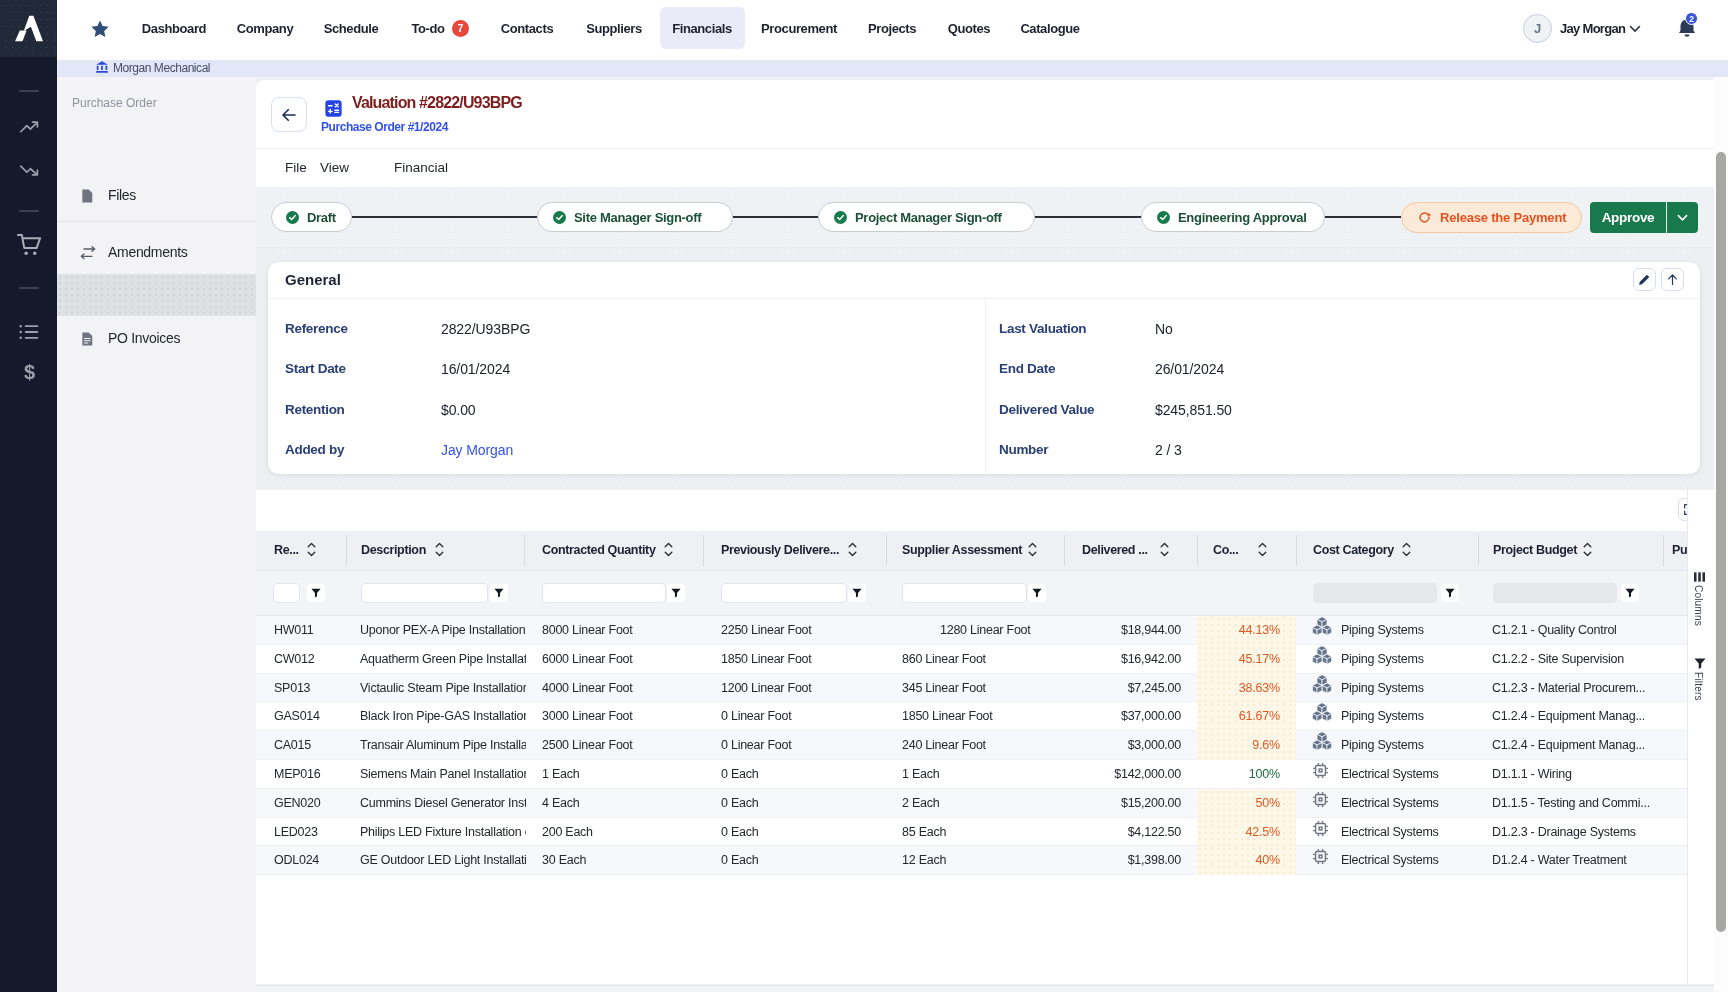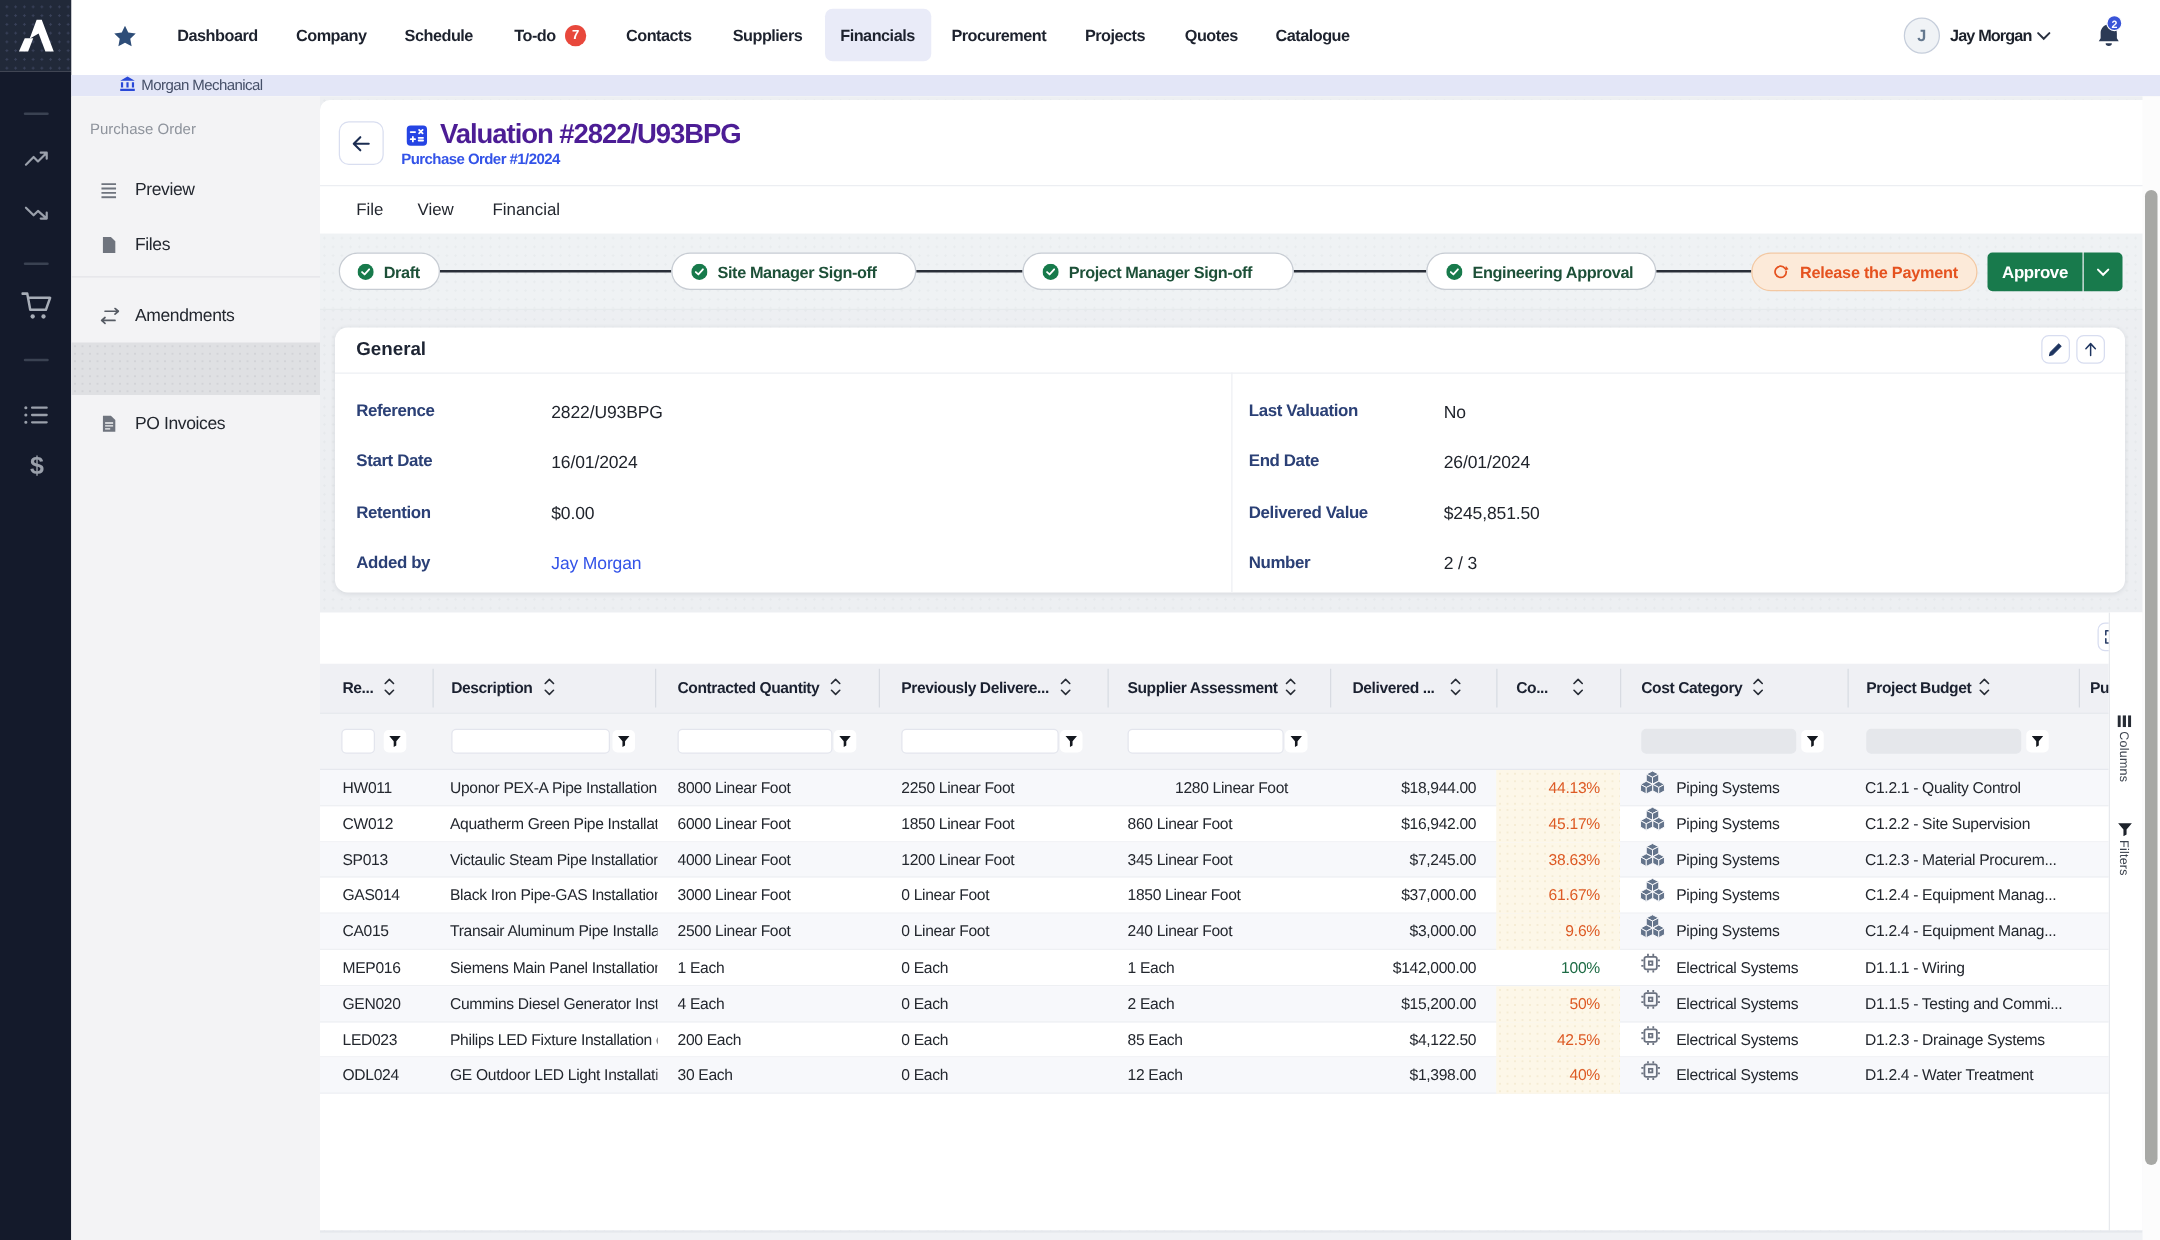--- a/index.html
+++ b/index.html
@@ -36,21 +36,21 @@
   .sb-item { left:57px; width:199px; height:43px; font-size:14px; letter-spacing:-0.3px; color:#23272f; }
   .sb-item .txt { position:absolute; left:51px; top:0; height:43px; line-height:43px; }
   .sb-item svg { position:absolute; left:23px; top:14.5px; }
   #sb-active { left:57px; top:274px; width:199px; height:42px; background:#dfe0e3; background-image:radial-gradient(#d2d3d7 0.8px, transparent 0.95px); background-size:6px 6px; }
   #sb-divider { left:57px; top:221px; width:199px; height:1px; background:#e3e4e7; }
 
   
   #content-bg { left:256px; top:77px; width:1472px; height:915px; background:#edeff2; background-image:radial-gradient(#e6e9ec 0.8px, transparent 0.95px); background-size:7px 7px; }
   #header-card { left:256px; top:80px; width:1472px; height:107px; background:#ffffff; border-radius:8px 0 0 0; }
   #backbtn { left:271px; top:97px; width:36px; height:35px; background:#fff; border:1px solid #d9def0; border-radius:8px; }
-  #title { left:352px; top:94px; font-size:22px; font-weight:bold; color:#4c1d95; letter-spacing:-0.85px; }
+  #title { left:352px; top:94px; font-size:16px; font-weight:bold; color:#7f1d1d; letter-spacing:-0.85px; }
   #subtitle { left:321px; top:120px; font-size:12px; color:#3353e8; font-weight:bold; letter-spacing:-0.45px;}
   #menu-line { left:256px; top:148px; width:1472px; height:1px; background:#eceef2; }
   .menu-item { top:148px; height:39px; line-height:39px; font-size:13.5px; color:#23272f; }
 
   
   #wf { left:256px; top:187px; width:1472px; height:61px; background:#eff2f4; background-image:radial-gradient(#e8ecee 0.8px, transparent 0.95px); background-size:7px 7px; border-bottom:1px solid #e6eaec; }
   .pill { position:absolute; top:202px; height:30px; background:#fff; border:1px solid #c7ccd3; border-radius:15px;
     font-size:13px; font-weight:bold; letter-spacing:-0.3px; color:#1d5038; display:flex; align-items:center; }
   .pill svg { margin-right:8px; }
   .wf-line { position:absolute; top:216px; height:1.6px; background:#2a2f38; }
@@ -162,28 +162,20 @@
   <div class="abs" id="crumb"></div>
   <svg class="abs" style="left:95px; top:60px" width="14" height="14" viewBox="0 0 24 24">
       <path d="M12 2 L22 8 L2 8 Z M3 10 L6 10 L6 17 L3 17 Z M10.5 10 L13.5 10 L13.5 17 L10.5 17 Z M18 10 L21 10 L21 17 L18 17 Z M2 19 L22 19 L22 22 L2 22 Z" fill="#2948d8"></path>
     </svg>
   <span class="abs" id="crumb-text">Morgan Mechanical</span>
 
   <div class="abs" id="sidebar"></div>
   <span class="abs" id="sb-title">Purchase Order</span>
   <div class="abs" id="sb-active"></div>
   <div class="abs" id="sb-divider"></div>
-  <div class="abs sb-item" style="top:130px">
-    <svg width="14" height="14" viewBox="0 0 24 24">
-        <g stroke="#6f747e" stroke-width="2.6">
-          <path d="M2 4 L22 4 M2 10 L22 10 M2 16 L22 16 M2 22 L22 22"></path>
-        </g>
-      </svg>
-    <span class="txt">Preview</span>
-  </div>
   <div class="abs sb-item" style="top:174px">
     <svg width="14" height="14" viewBox="0 0 24 24">
         <path d="M4 1 L15 1 L21 7 L21 23 L4 23 Z" fill="#6f747e"></path>
       </svg>
     <span class="txt">Files</span>
   </div>
   <div class="abs sb-item" style="top:231px">
     <svg width="16" height="14" viewBox="0 0 24 20">
         <g stroke="#565b64" stroke-width="2" fill="none" stroke-linecap="round" stroke-linejoin="round">
           <path d="M6 4 L22 4 M18 0.5 L22 4 L18 7.5"></path>
@@ -215,21 +207,21 @@
       <path d="M5 8 L10 8"></path>
       <path d="M14.5 5.5 L18.5 9.5 M18.5 5.5 L14.5 9.5"></path>
       <path d="M7.5 13.5 L7.5 18.5 M5 16 L10 16"></path>
       <path d="M14 14.5 L19 14.5 M14 17.5 L19 17.5"></path>
     </g>
   </svg>
   <span class="abs" id="title">Valuation #2822/U93BPG</span>
   <span class="abs" id="subtitle">Purchase Order #1/2024</span>
   <div class="abs" id="menu-line"></div>
   <span class="abs menu-item" style="left:285px">File</span>
-  <span class="abs menu-item" style="left:334px">View</span>
+  <span class="abs menu-item" style="left:320px">View</span>
   <span class="abs menu-item" style="left:394px">Financial</span>
 
   <div class="abs" id="wf"></div>
   <div class="wf-line" style="left:352px; width:185px"></div>
   <div class="wf-line" style="left:733px; width:85px"></div>
   <div class="wf-line" style="left:1035px; width:106px"></div>
   <div class="wf-line" style="left:1325px; width:76px"></div>
   <div class="pill" style="left:271px; width:81px; padding-left:14px;">
     <svg width="13" height="13" viewBox="0 0 16 16">
         <circle cx="8" cy="8" r="8" fill="#177a4b"></circle>

